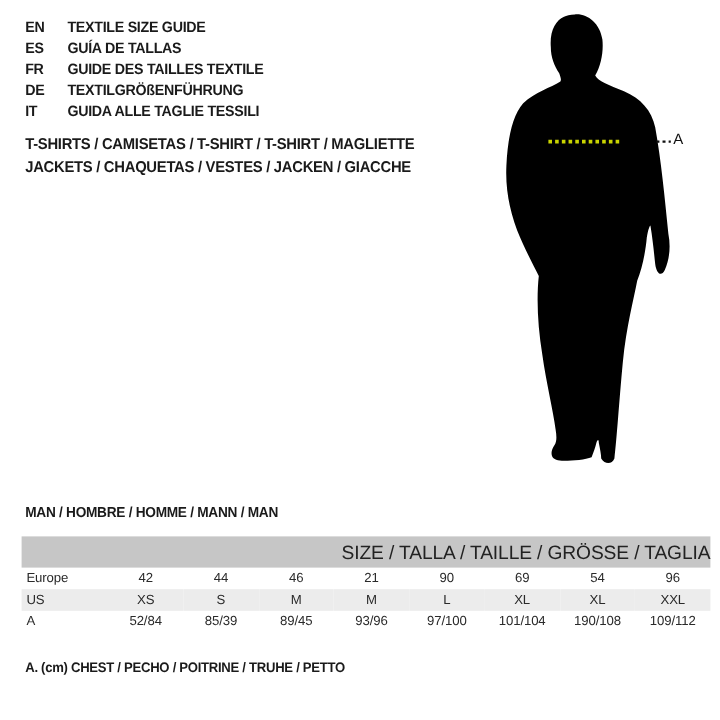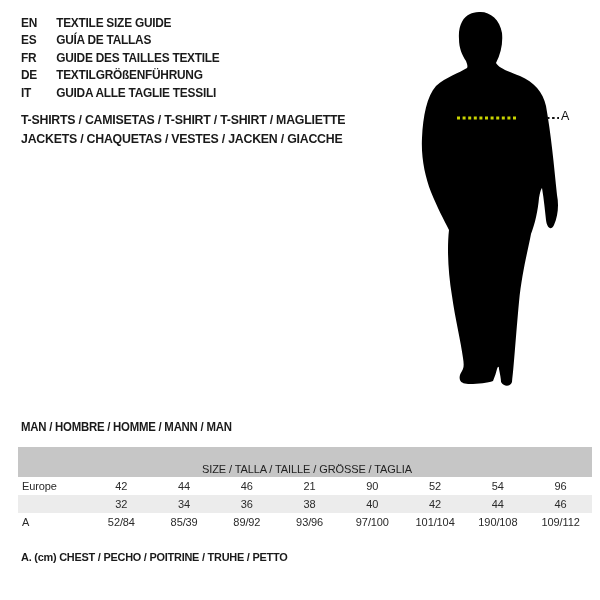--- a/index.html
+++ b/index.html
@@ -26,22 +26,22 @@
   
   .section-title{position:absolute;left:21px;top:420px;font-weight:bold;font-size:12px;}
 
   
   table.size-table{
     position:absolute;left:18px;top:447px;width:574px;
     border-collapse:collapse;table-layout:fixed;
     font-size:11px;letter-spacing:-0.1px;color:#2a2a2a;
   }
   table.size-table th.tbl-header{
-    font-weight:normal;text-align:center;font-size:11px;color:#222;
-    padding:16px 0 2px 4px;height:12px;
+    font-weight:normal;text-align:right;font-size:16px;color:#222;
+    padding:6px 0 2px 4px;height:12px;
   }
   table.size-table td{text-align:center;height:18px;padding:0;font-weight:normal;}
   table.size-table td.row-label{text-align:left;padding-left:4px;}
 
   
   .footnote{position:absolute;left:21px;top:551px;font-weight:bold;font-size:11.5px;}
 </style>
 </head>
 <body>
 
@@ -131,40 +131,40 @@
       <tr>
     <th class="tbl-header" colspan="9" style="background:#c6c6c6;">SIZE / TALLA / TAILLE / GRÖSSE / TAGLIA</th>
   </tr>
   <tr>
     <td class="row-label">Europe</td>
     <td>42</td>
     <td>44</td>
     <td>46</td>
     <td>21</td>
     <td>90</td>
-    <td>52</td>
+    <td>69</td>
     <td>54</td>
     <td>96</td>
   </tr>
   <tr style="background:#ececec;">
-    <td class="row-label"></td>
-    <td>32</td>
-    <td>34</td>
-    <td>36</td>
-    <td>38</td>
-    <td>40</td>
-    <td>42</td>
-    <td>44</td>
-    <td>46</td>
+    <td class="row-label">US</td>
+    <td>XS</td>
+    <td>S</td>
+    <td>M</td>
+    <td>M</td>
+    <td>L</td>
+    <td>XL</td>
+    <td>XL</td>
+    <td>XXL</td>
   </tr>
   <tr>
     <td class="row-label">A</td>
     <td>52/84</td>
     <td>85/39</td>
-    <td>89/92</td>
+    <td>89/45</td>
     <td>93/96</td>
     <td>97/100</td>
     <td>101/104</td>
     <td>190/108</td>
     <td>109/112</td>
   </tr>
 </tbody>
   </table>
 
 <div class="footnote cond">A. (cm) CHEST / PECHO / POITRINE / TRUHE / PETTO</div>

